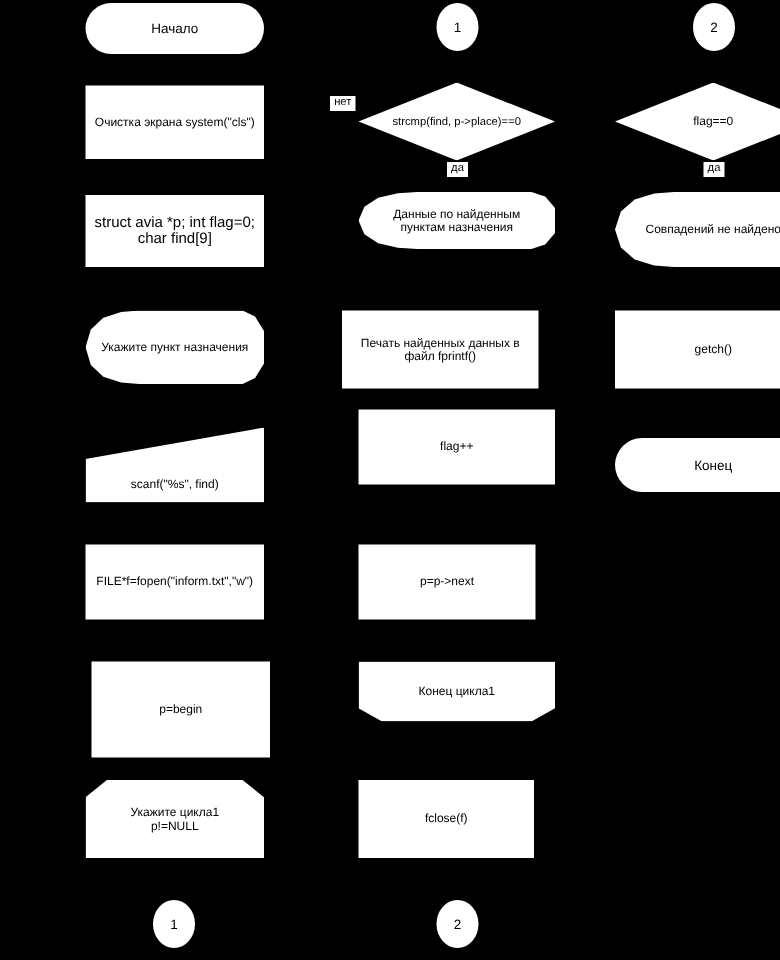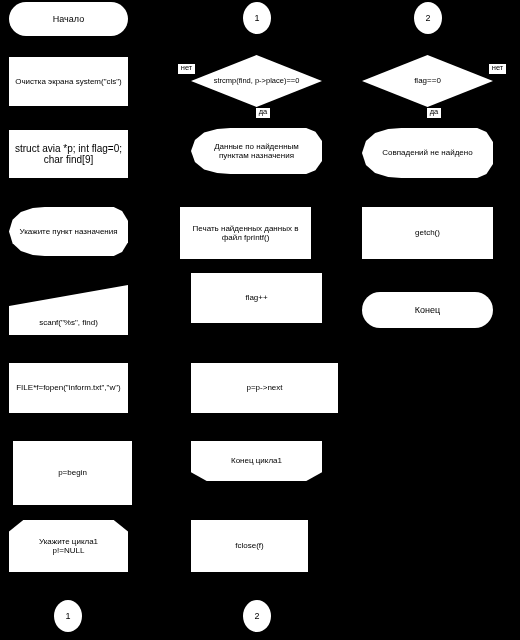--- a/index.html
+++ b/index.html
@@ -18,20 +18,21 @@
   .node {
     position: absolute;
     background: #ffffff;
     color: #000000;
     display: flex;
     align-items: center;
     justify-content: center;
     text-align: center;
     line-height: 1.15;
     box-sizing: border-box;
+    margin-left: 48px;
   }
   .node .txt {
     display: block;
     padding: 0 4px;
     white-space: pre-line;
   }
 
   
   .shape-terminator { border-radius: 999px; }
   .shape-process { border-radius: 0; }
@@ -77,20 +78,21 @@
   }
 
   .edge-label {
     position: absolute;
     background: #ffffff;
     color: #000000;
     line-height: 1;
     padding: 0px 1px;
     box-sizing: border-box;
     text-align: center;
+    margin-left: 42px;
   }
 </style>
 </head>
 <body>
 
 <div class="node shape-terminator" style="left:9px; top:2px; width:119px; height:34px; font-size:9px;">
   <span class="txt">Начало</span>
 </div>
 
 <div class="node shape-process" style="left:9px; top:57px; width:119px; height:49px; font-size:8px;">
@@ -136,35 +138,35 @@
 </div>
 
 <div class="edge-label" style="left:178px; top:64px; width:17px; height:10px; font-size:7.5px;">
   <span>нет</span>
 </div>
 
 <div class="edge-label" style="left:256px; top:108px; width:14px; height:10px; font-size:7.5px;">
   <span>да</span>
 </div>
 
-<div class="node shape-display" style="left:191px; top:128px; width:131px; height:46px; font-size:8px;">
+<div class="node shape-display" style="left:191px; top:128px; width:131px; height:38px; font-size:8px;">
   <span class="txt">Данные по найденным
 пунктам назначения</span>
 </div>
 
 <div class="node shape-process" style="left:180px; top:207px; width:131px; height:52px; font-size:8px;">
   <span class="txt">Печать найденных данных в
 файл fprintf()</span>
 </div>
 
 <div class="node shape-process" style="left:191px; top:273px; width:131px; height:50px; font-size:8px;">
   <span class="txt">flag++</span>
 </div>
 
-<div class="node shape-process" style="left:191px; top:363px; width:147px; height:50px; font-size:8px;text-align:right;">
+<div class="node shape-process" style="left:191px; top:363px; width:118px; height:50px; font-size:8px;text-align:right;">
   <span class="txt">p=p-&gt;next</span>
 </div>
 
 <div class="node shape-loop-end" style="left:191px; top:441px; width:131px; height:40px; font-size:8px;">
   <span class="txt">Конец цикла1</span>
 </div>
 
 <div class="node shape-process" style="left:191px; top:520px; width:117px; height:52px; font-size:8px;">
   <span class="txt">fclose(f)</span>
 </div>

